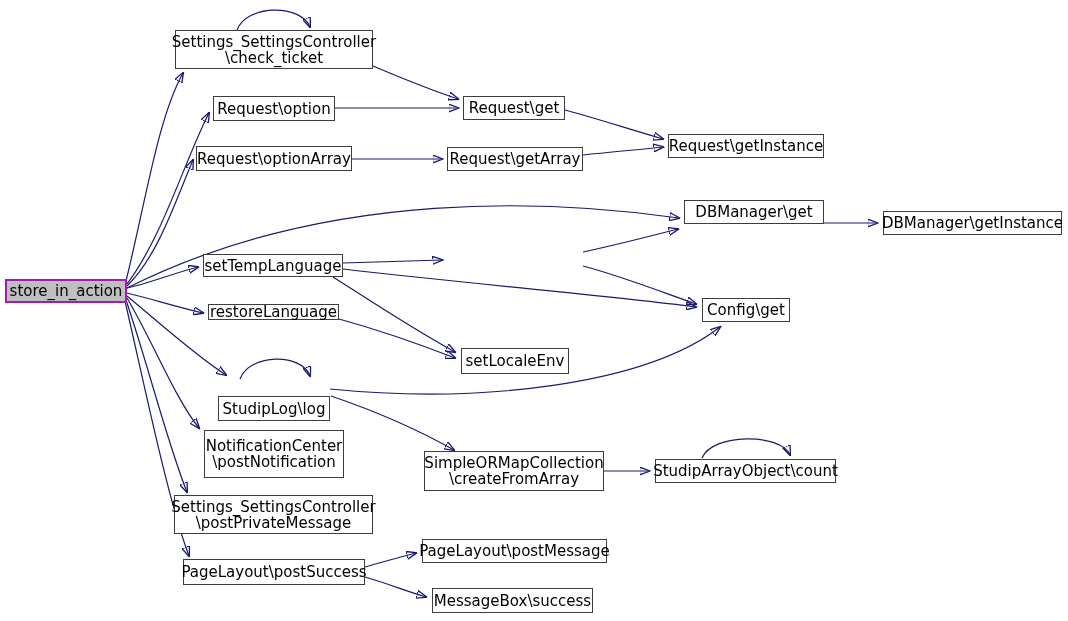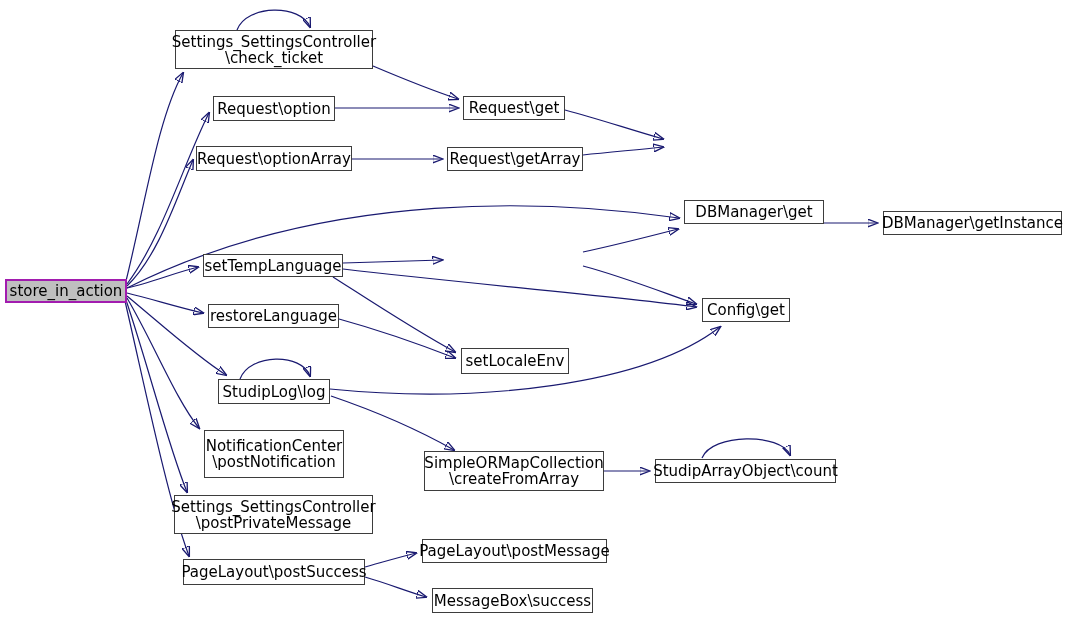--- a/index.html
+++ b/index.html
@@ -101,47 +101,50 @@
   </div>
 
   <div class="node" style="left:463px; top:96px; width:102px; height:24px;">
     <span>Request\get</span>
   </div>
 
   <div class="node" style="left:447px; top:147px; width:136px; height:24px;">
     <span>Request\getArray</span>
   </div>
 
+  <div class="node" style="left:668px; top:134px; width:156px; height:24px;">
+    <span>Request\getInstance</span>
+  </div>
 
   <div class="node" style="left:684px; top:200px; width:140px; height:24px;">
     <span>DBManager\get</span>
   </div>
 
   <div class="node" style="left:883px; top:211px; width:179px; height:24px;">
     <span>DBManager\getInstance</span>
   </div>
 
   <div class="node" style="left:702px; top:298px; width:88px; height:24px;align-items:center;">
     <span>Config\get</span>
   </div>
 
   <div class="node" style="left:203px; top:254px; width:140px; height:23px;">
     <span>setTempLanguage</span>
   </div>
 
 
-  <div class="node" style="left:208px; top:304px; width:131px; height:24px;">
+  <div class="node" style="left:208px; top:304px; width:131px; height:16px;">
     <span>restoreLanguage</span>
   </div>
 
   <div class="node" style="left:461px; top:348px; width:108px; height:26px;">
     <span>setLocaleEnv</span>
   </div>
 
-  <div class="node" style="left:218px; top:379px; width:112px; height:25px;text-align:center;">
+  <div class="node" style="left:218px; top:396px; width:112px; height:25px;text-align:center;">
     <span>StudipLog\log</span>
   </div>
 
   <div class="node" style="left:204px; top:430px; width:140px; height:48px;">
     <span>NotificationCenter</span>
     <span>\postNotification</span>
   </div>
 
   <div class="node" style="left:424px; top:451px; width:180px; height:40px;">
     <span>SimpleORMapCollection</span>

